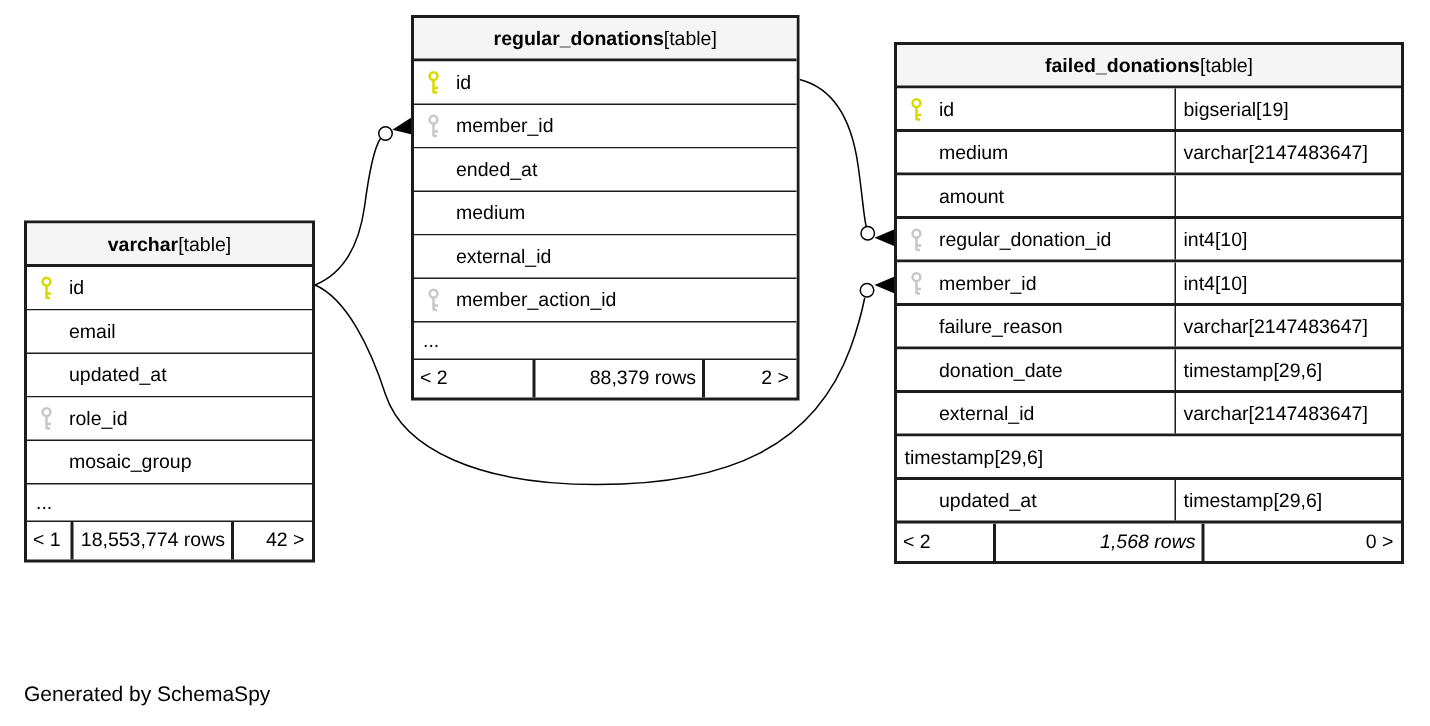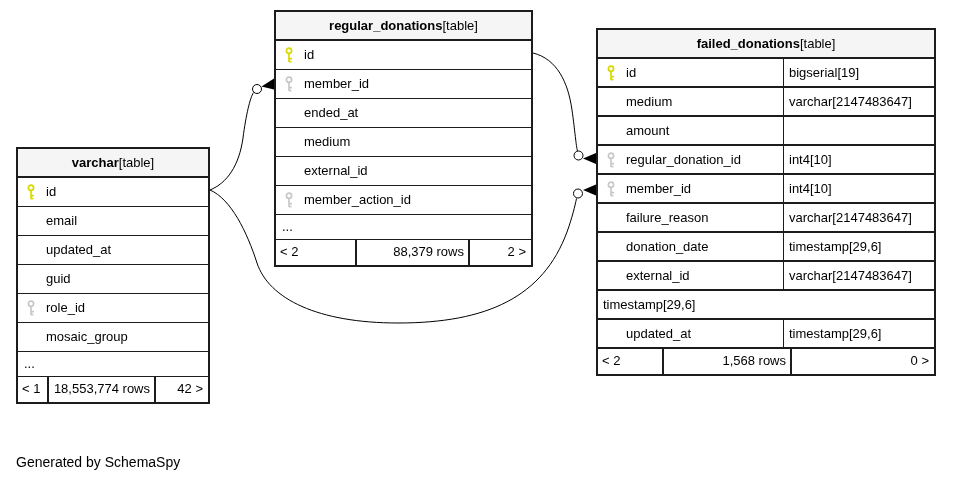--- a/index.html
+++ b/index.html
@@ -96,21 +96,21 @@
   .focus .col-type-cell {
     flex: 1;
     padding-left: 5px;
   }
   
   #t-members .f-left   { width: 31px; }
   #t-members .f-center { width: 107px; }
   #t-regular .f-left   { width: 81px; }
   #t-regular .f-center { width: 113px; }
   #t-failed  .f-left   { width: 66px; }
-  #t-failed  .f-center { width: 128px; }
+  #t-failed  .f-center { width: 139px; font-style: italic; }
 
   .generated-note {
     position: absolute;
     left: 16px;
     top: 454px;
     font-size: 14px;
     z-index: 1;
   }
 </style>
 </head>
@@ -148,23 +148,20 @@
         </svg>
       <span>id</span>
     </div>
     <div class="t-row">
       <span>email</span>
     </div>
     <div class="t-row">
       <span>updated_at</span>
     </div>
     <div class="t-row">
-      <span>guid</span>
-    </div>
-    <div class="t-row">
       <svg class="key-icon key-fk" viewBox="0 0 10 16">
           <circle cx="5" cy="3.8" r="2.6" fill="none" stroke="currentColor" stroke-width="1.7"></circle>
           <path d="M5 6.4 L5 15 M5 11.6 L8 11.6 M5 14.6 L7.4 14.6" stroke="currentColor" stroke-width="1.7" fill="none"></path>
         </svg>
       <span>role_id</span>
     </div>
     <div class="t-row">
       <span>mosaic_group</span>
     </div>
     <div class="t-ellipsis">...</div>

